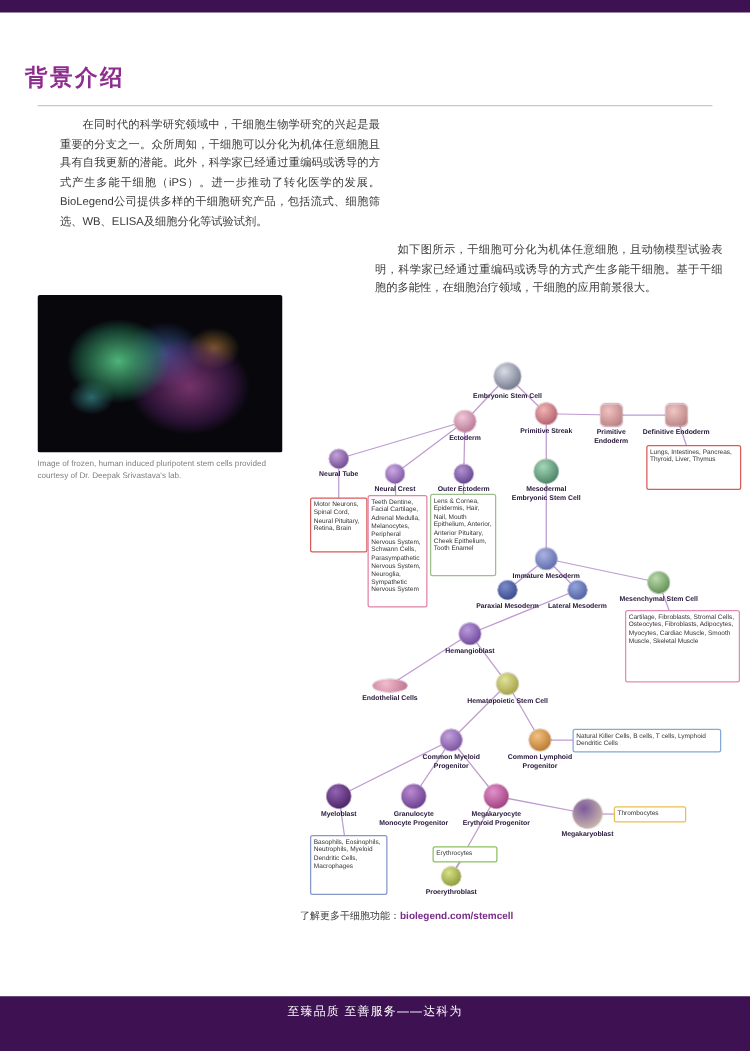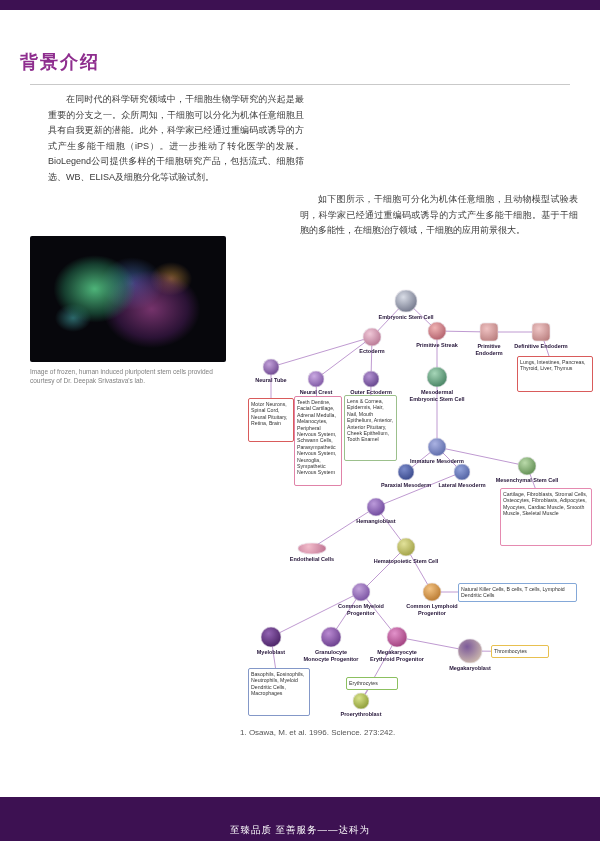--- a/index.html
+++ b/index.html
@@ -22,21 +22,21 @@
   .caption{position:absolute;left:30px;top:368px;width:208px;font-size:6.5px;line-height:8.5px;color:#808080}
   #edge-layer{position:absolute;left:0;top:0;z-index:1}
   #edge-layer line{stroke:#bf9ad1;stroke-width:1}
   #diagram-layer{position:absolute;left:0;top:0;width:600px;height:841px;z-index:2;pointer-events:none}
   .cell-node{position:absolute;box-shadow:inset 0 0 0 .5px rgba(255,255,255,.5), 0 0 1px rgba(60,20,80,.4)}
   .node-label{position:absolute;font-size:5.5px;line-height:6.5px;font-weight:bold;color:#241438;text-align:center}
   .list-box{position:absolute;border:1px solid;background:#fff;border-radius:2px;font-size:5.2px;line-height:6.4px;color:#333;padding:2px}
   .links{position:absolute;left:240px;top:726px;font-size:8px;line-height:14.5px;color:#3a3a3a}
   .links a{color:var(--accent2,#7b2d8b);font-weight:bold;text-decoration:none;cursor:pointer}
   .ref{color:#555}
-  .footer{position:absolute;left:0;top:797px;width:600px;height:44px;background:var(--brand,#3d1152);color:#fff;text-align:center;font-size:9.5px;padding-top:27px;letter-spacing:1px}
+  .footer{position:absolute;left:0;top:797px;width:600px;height:44px;background:var(--brand,#3d1152);color:#fff;text-align:center;font-size:9.5px;padding-top:6px;letter-spacing:1px}
 </style>
 </head>
 <body>
 
 <div class="topbar"></div>
 
 <h1 class="heading">背景介绍</h1>
 <div class="rule"></div>
 
 <p class="para" id="para-left">在同时代的科学研究领域中，干细胞生物学研究的兴起是最重要的分支之一。众所周知，干细胞可以分化为机体任意细胞且具有自我更新的潜能。此外，科学家已经通过重编码或诱导的方式产生多能干细胞（iPS）。进一步推动了转化医学的发展。BioLegend公司提供多样的干细胞研究产品，包括流式、细胞筛选、WB、ELISA及细胞分化等试验试剂。</p>
@@ -130,18 +130,18 @@
     <div class="node-label" style="left: 303px; top: 649px; width: 56px;">Granulocyte Monocyte Progenitor</div>
     <div class="cell-node" style="left: 387px; top: 627px; width: 20px; height: 20px; border-radius: 50%; background: radial-gradient(circle at 38% 32%, rgb(226, 146, 202), rgb(142, 40, 104));"></div>
     <div class="node-label" style="left: 367px; top: 649px; width: 60px;">Megakaryocyte Erythroid Progenitor</div>
     <div class="cell-node" style="left: 458px; top: 639px; width: 24px; height: 24px; border-radius: 50%; background: radial-gradient(circle at 38% 32%, rgb(124, 90, 154), rgb(226, 210, 178));"></div>
     <div class="node-label" style="left: 442px; top: 665px; width: 56px;">Megakaryoblast</div>
     <div class="cell-node" style="left: 353px; top: 693px; width: 16px; height: 16px; border-radius: 50%; background: radial-gradient(circle at 38% 32%, rgb(216, 226, 138), rgb(118, 134, 32));"></div>
     <div class="node-label" style="left: 333px; top: 711px; width: 56px;">Proerythroblast</div>
   </div>
 
 <div class="links">
-  <div class="ref">1. Osawa, M. et al. 1996. Science. 273:242.</div>
+  <div><span>了解更多干细胞功能：</span><a href="#">biolegend.com/stemcell</a></div>
 </div>
 
 <div class="footer">
   <span>至臻品质 至善服务——达科为</span>
 </div>
 
 </body></html>

